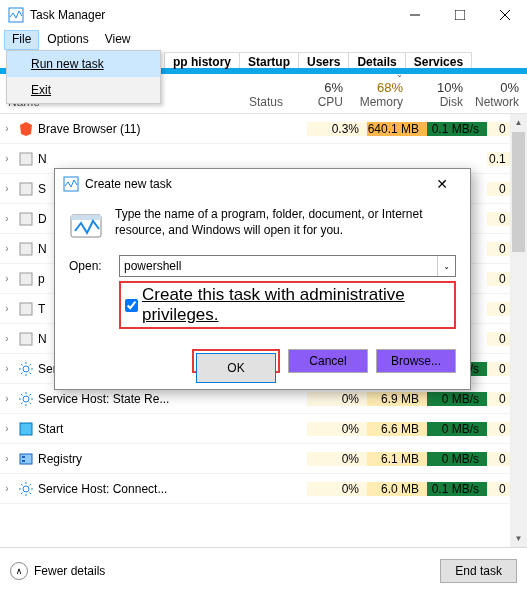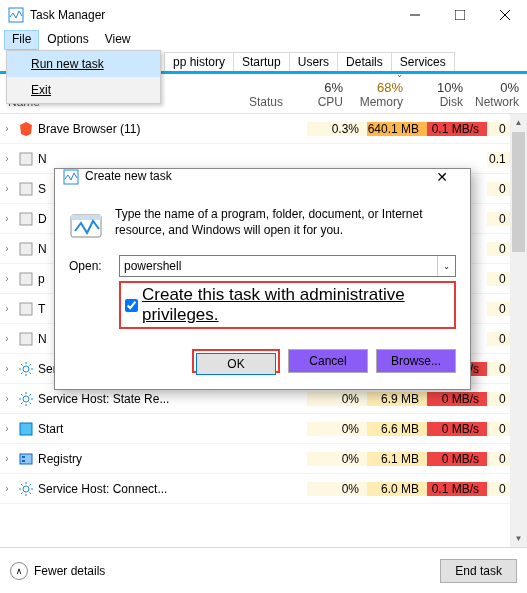--- a/index.html
+++ b/index.html
@@ -13,75 +13,75 @@
 .menubar { height: 20px; display: flex; padding: 0 4px; }
 .menu-item { padding: 2px 8px; font-size: 12px; cursor: default; }
 .menu-item.open { background: #cce8ff; border: 1px solid #99d1ff; padding: 1px 7px; }
 
 .redbox { border: 2px solid #e53935; text-decoration: underline; }
 
 .file-dropdown { position: absolute; top: 50px; left: 6px; width: 155px; background: #f2f2f2; border: 1px solid #ccc; box-shadow: 2px 2px 4px rgba(0,0,0,0.2); z-index: 5; }
 .file-dropdown .dd-item { padding: 6px 12px 6px 24px; font-size: 12px; }
 .file-dropdown .dd-item.hl { background: #cce8ff; }
 
-.tabs { height: 22px; display: flex; padding-left: 164px; margin-top: 2px; border-bottom: 3px solid #0ea5e9; }
+.tabs { height: 22px; display: flex; padding-left: 164px; margin-top: 2px; border-bottom: 6px solid #0ea5e9; font-weight: bold; }
 .tab { padding: 2px 8px; font-size: 12px; border: 1px solid #d9d9d9; border-bottom: none; margin-right: -1px; background: #fff; }
 
 .headers { display: flex; height: 40px; border-bottom: 1px solid #e5e5e5; align-items: flex-end; padding-bottom: 4px; }
 .col-name { flex: 1; padding-left: 8px; font-size: 12px; color: #555; }
 .col-stat { width: 60px; text-align: right; padding-right: 8px; font-size: 12px; color: #555; }
 .col-stat .pct { display: block; font-size: 13px; color: #333; }
 .col-stat.mem .pct { color: #a36b00; }
 .col-stat .sort { color: #555; font-size: 8px; }
 
 .proc-list { }
 .proc-row { display: flex; height: 30px; align-items: center; border-bottom: 1px solid #f2f2f2; }
 .expander { width: 14px; text-align: center; color: #777; font-size: 10px; }
 .proc-icon { width: 16px; height: 16px; margin: 0 4px; display: flex; align-items: center; justify-content: center; }
 .proc-name { flex: 1; font-size: 12px; white-space: nowrap; overflow: hidden; text-overflow: ellipsis; }
 .proc-stat { width: 60px; text-align: right; padding-right: 8px; font-size: 12px; }
 .cell-cpu { background: #fff8e1; }
 .cell-mem { background: #ffecb3; }
-.cell-disk { background: #ef4444; }
+.cell-disk { background: #15803d; }
 .cell-net { background: #fff8e1; }
 .row-hi .cell-mem { background: #ffb74d; }
 
 .footer { position: absolute; bottom: 0; left: 0; right: 0; height: 46px; border-top: 1px solid #d9d9d9; display: flex; align-items: center; padding: 0 10px; background: #fff; }
 .fewer { display: flex; align-items: center; gap: 6px; font-size: 12px; }
 .fewer .circ { width: 18px; height: 18px; border: 1px solid #888; border-radius: 50%; display: flex; align-items: center; justify-content: center; font-size: 9px; }
 .end-task { margin-left: auto; padding: 4px 14px; border: 1px solid #adadad; background: #e1e1e1; font-size: 12px; }
 
 .scrollbar { position: absolute; right: 0; top: 114px; bottom: 46px; width: 17px; background: #f0f0f0; }
 .scrollbar .thumb { position: absolute; left: 2px; right: 2px; top: 18px; height: 120px; background: #cdcdcd; }
 .scrollbar .arr { position: absolute; left: 0; right: 0; height: 17px; display: flex; align-items: center; justify-content: center; font-size: 8px; color: #606060; }
 .scrollbar .arr.up { top: 0; }
 .scrollbar .arr.dn { bottom: 0; }
 
 
 .dialog { position: absolute; top: 168px; left: 54px; width: 417px; height: 222px; background: #fff; border: 1px solid #888; box-shadow: 4px 4px 12px rgba(0,0,0,0.3); z-index: 10; }
-.dlg-title { height: 30px; display: flex; padding: 0 8px; }
+.dlg-title { height: 30px; display: flex; align-items: center; padding: 0 8px; }
 .dlg-title .icon { width: 16px; height: 16px; margin-right: 6px; }
 .dlg-title .t { flex: 1; font-size: 12px; }
 .dlg-close { width: 40px; text-align: center; font-size: 14px; }
 .dlg-body { padding: 8px 14px; }
 .dlg-msg-row { display: flex; gap: 10px; margin-bottom: 12px; }
 .dlg-big-icon { width: 36px; height: 36px; flex-shrink: 0; }
 .dlg-msg { font-size: 12px; line-height: 1.3; }
 .dlg-open-row { display: flex; align-items: center; gap: 8px; margin-bottom: 4px; }
 .dlg-open-row label { font-size: 12px; width: 42px; }
 .dlg-combo { flex: 1; display: flex; border: 1px solid #7a7a7a; height: 22px; }
 .dlg-combo input { flex: 1; border: none; padding: 0 4px; font-size: 12px; outline: none; }
 .dlg-combo .dd { width: 18px; display: flex; align-items: center; justify-content: center; border-left: 1px solid #ccc; font-size: 8px; }
 .dlg-check-row { margin-left: 50px; display: inline-flex; align-items: center; gap: 4px; padding: 2px 4px; }
 .dlg-check-row input { width: 13px; height: 13px; }
 .dlg-check-row span { font-size: 17px; }
 .dlg-buttons { display: flex; justify-content: flex-end; gap: 8px; padding: 12px 14px; }
 .dlg-btn { width: 80px; height: 24px; border: 1px solid #adadad; background: #8b5cf6; font-size: 12px; }
 .dlg-btn.ok-wrap { border: 2px solid #e53935; padding: 2px; width: auto; background: none; }
-.dlg-btn.ok-wrap button { width: 80px; height: 22px; border: 1px solid #0078d7; background: #e1e1e1; font-size: 12px; }
+.dlg-btn.ok-wrap button { width: 80px; height: 30px; border: 1px solid #0078d7; background: #e1e1e1; font-size: 12px; }
 
 .gear-svg { stroke: #1e88e5; fill: none; }
 </style>
 </head>
 <body>
 
 <div class="titlebar">
   <svg width="16" height="16" viewBox="0 0 16 16">
       <rect x="1" y="1" width="14" height="14" fill="none" stroke="#1e88e5"></rect>
       <polyline points="2,10 5,6 8,11 11,4 14,9" fill="none" stroke="#1e88e5"></polyline>

